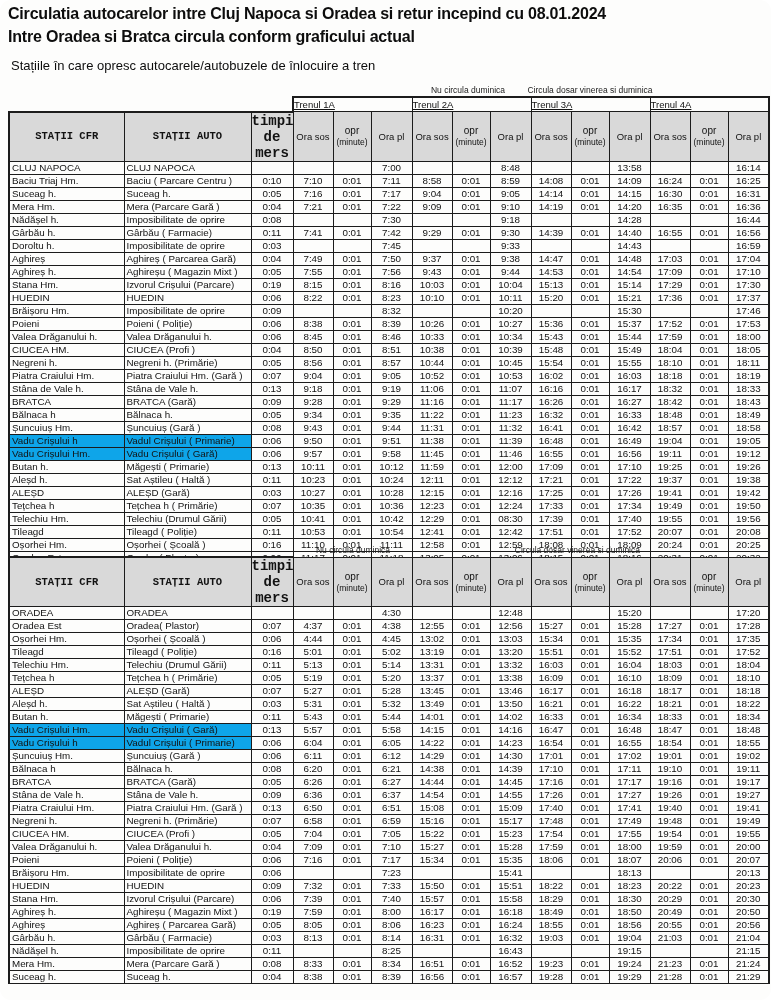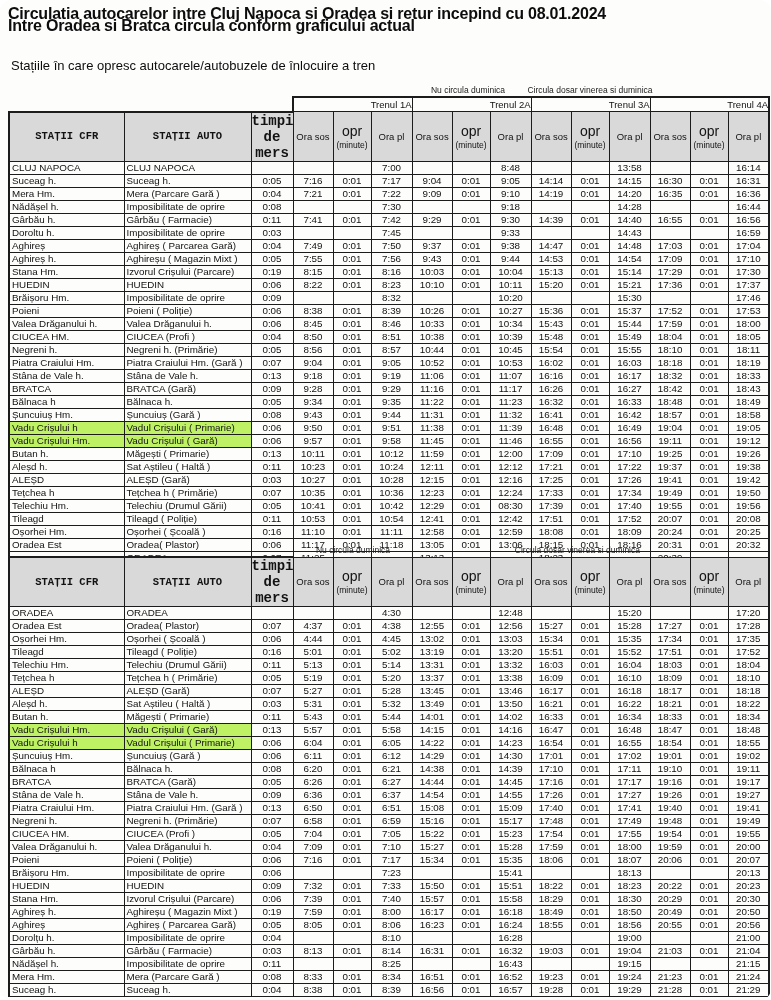--- a/index.html
+++ b/index.html
@@ -2,52 +2,52 @@
 <html><head>
 <meta charset="utf-8">
 <style>
   html,body{margin:0;padding:0;background:#ffffff;}
   .page{
     position:relative;width:771px;height:1000px;background:#fdfdfc;
     font-family:"Liberation Sans",sans-serif;color:#121212;overflow:hidden;border-radius:11px;
   }
   .title{position:absolute;left:8px;margin:0;font-weight:600;color:#0d0d0d;}
   #title1{top:5px;font-size:16px;letter-spacing:-0.2px;}
-  #title2{top:17px;font-size:16px;letter-spacing:-0.2px;}
+  #title2{top:28px;font-size:16px;letter-spacing:-0.2px;}
   #title3{top:58px;left:11px;font-size:13px;font-weight:500;}
 
   .tblock{position:absolute;left:8px;width:632px;}
   #block-a{top:85px;}
   #block-b{top:545px;}
   .notes{position:relative;height:11px;font-size:8.5px;color:#222;}
   .note{position:absolute;top:0;white-space:nowrap;}
   #block-a .note-sunday{left:400px;width:120px;text-align:center;}
   #block-a .note-friday{left:512px;width:140px;text-align:center;}
   #block-b .note-sunday{left:286px;width:118px;text-align:center;}
   #block-b .note-friday{right:0;text-align:right;}
 
   table{border-collapse:collapse;table-layout:fixed;width:760px;}
   td,th{padding:0;overflow:hidden;white-space:nowrap;vertical-align:middle;}
-  th.train{height:13px;font-size:9.5px;font-weight:400;text-align:right;
-    border:1px solid #1c1c1c;border-top-width:2px;background:#fdfdfc;}
+  th.train{height:13px;font-size:9.5px;font-weight:400;text-align:left;
+    border:1px solid #1c1c1c;border-top-width:2px;background:#fdfdfc;text-decoration:underline;}
   td.ghost{border:none;background:transparent;}
   th.hd{background:#d9d9d9;border:1px solid #1c1c1c;font-size:9.5px;font-weight:400;
     text-align:center;height:42px;line-height:1.2;}
   th.hd.big{font-size:10.5px;font-weight:700;}
   th.hd.mers{font-size:14px;font-weight:700;white-space:normal;line-height:1.15;margin-left:26px;}
-  th.hd .l1{display:block;font-size:14px;}
+  th.hd .l1{display:block;font-size:10px;}
   th.hd .l2{display:block;font-size:8.5px;}
   tbody td{height:12px;border:1px solid #1c1c1c;font-size:9.8px;line-height:12px;background:#fdfdfc;}
   td.name{text-align:left;padding-left:2px;}
   td.time{text-align:center;}
   .bleft{border-left-width:2px !important;}
   .bright{border-right-width:2px !important;}
   .bbot{border-bottom-width:2px !important;}
   .btop{border-top-width:2px !important;font-family:Liberation Mono, monospace;}
-  td.sh{background:#bef264;}
+  td.sh{background:#0ea5e9;}
 </style>
 </head>
 <body>
 
 <div class="page">
   <h1 class="title" id="title1">Circulatia autocarelor intre Cluj Napoca si Oradea si retur incepind cu 08.01.2024</h1>
   <h2 class="title" id="title2">Intre Oradea si Bratca circula conform graficului actual</h2>
   <h3 class="title" id="title3">Stațiile în care opresc autocarele/autobuzele de înlocuire a tren</h3>
 
   <section class="tblock" id="block-a">
@@ -125,20 +125,37 @@
             <td class="time"></td>
             <td class="time">8:48</td>
             <td class="time"></td>
             <td class="time"></td>
             <td class="time">13:58</td>
             <td class="time"></td>
             <td class="time"></td>
             <td class="time bright">16:14</td>
           </tr>
           <tr>
+            <td class="name bleft">Baciu Triaj Hm.</td>
+            <td class="name">Baciu (  Parcare Centru )</td>
+            <td class="time">0:10</td>
+            <td class="time">7:10</td>
+            <td class="time">0:01</td>
+            <td class="time">7:11</td>
+            <td class="time">8:58</td>
+            <td class="time">0:01</td>
+            <td class="time">8:59</td>
+            <td class="time">14:08</td>
+            <td class="time">0:01</td>
+            <td class="time">14:09</td>
+            <td class="time">16:24</td>
+            <td class="time">0:01</td>
+            <td class="time bright">16:25</td>
+          </tr>
+          <tr>
             <td class="name bleft">Suceag h.</td>
             <td class="name">Suceag h.</td>
             <td class="time">0:05</td>
             <td class="time">7:16</td>
             <td class="time">0:01</td>
             <td class="time">7:17</td>
             <td class="time">9:04</td>
             <td class="time">0:01</td>
             <td class="time">9:05</td>
             <td class="time">14:14</td>
@@ -1119,37 +1136,20 @@
             <td class="time">0:01</td>
             <td class="time">16:24</td>
             <td class="time">18:55</td>
             <td class="time">0:01</td>
             <td class="time">18:56</td>
             <td class="time">20:55</td>
             <td class="time">0:01</td>
             <td class="time bright">20:56</td>
           </tr>
           <tr>
-            <td class="name bleft">Dorolțu h.</td>
-            <td class="name">Imposibilitate de oprire</td>
-            <td class="time">0:04</td>
-            <td class="time"></td>
-            <td class="time"></td>
-            <td class="time">8:10</td>
-            <td class="time"></td>
-            <td class="time"></td>
-            <td class="time">16:28</td>
-            <td class="time"></td>
-            <td class="time"></td>
-            <td class="time">19:00</td>
-            <td class="time"></td>
-            <td class="time"></td>
-            <td class="time bright">21:00</td>
-          </tr>
-          <tr>
             <td class="name bleft">Gârbău h.</td>
             <td class="name">Gârbău  ( Farmacie)</td>
             <td class="time">0:03</td>
             <td class="time">8:13</td>
             <td class="time">0:01</td>
             <td class="time">8:14</td>
             <td class="time">16:31</td>
             <td class="time">0:01</td>
             <td class="time">16:32</td>
             <td class="time">19:03</td>

